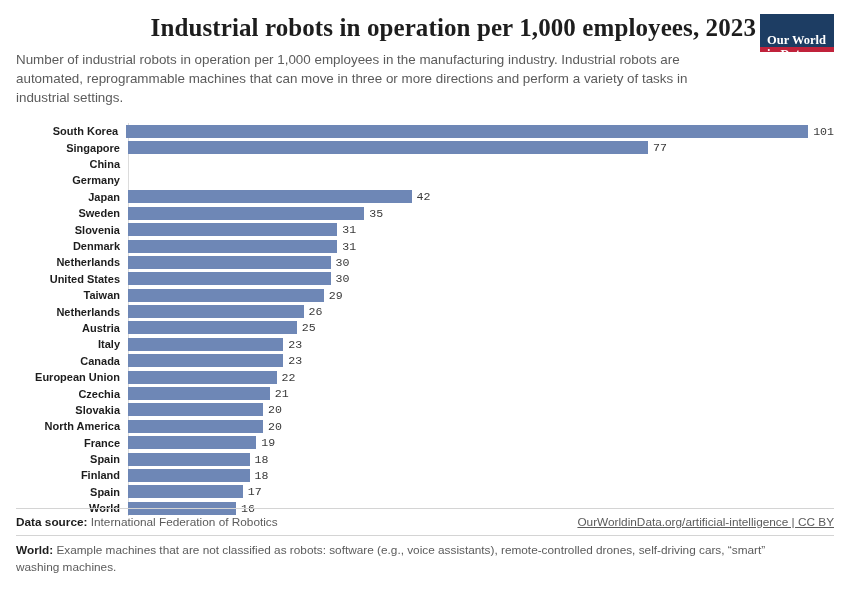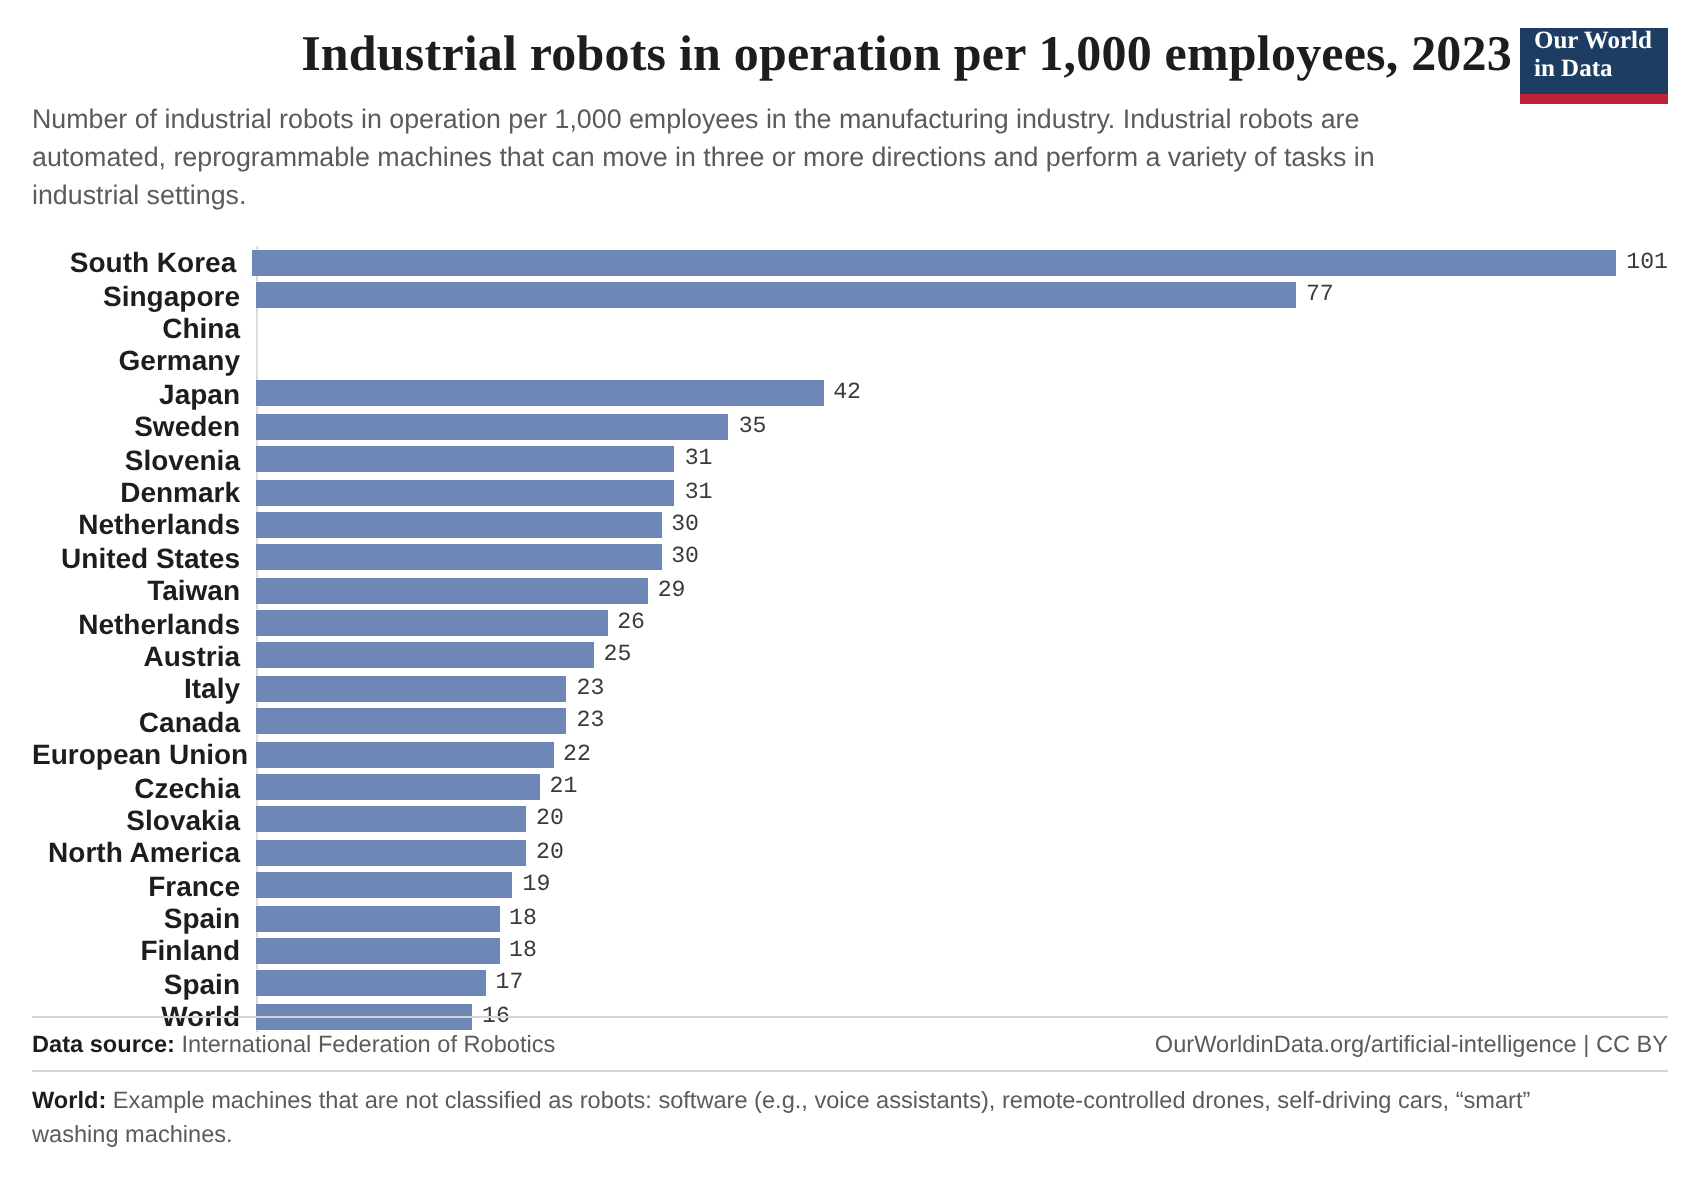--- a/index.html
+++ b/index.html
@@ -48,21 +48,21 @@
     top: 0;
     right: 0;
     width: 74px;
     height: 38px;
     background: #1d3d63;
     color: #ffffff;
     font-family: "Liberation Serif", serif;
     font-weight: 700;
     font-size: 12.5px;
     line-height: 1.08;
-    padding: 0 6px 0 7px;
+    padding: 20px 6px 0 7px;
     box-sizing: border-box;
     border-bottom: 5px solid #c0223b;
   }
   .owid-logo span {
     display: block;
   }
   
   .chart {
     position: relative;
     margin-top: 16px;
@@ -70,21 +70,21 @@
   }
   .row {
     display: flex;
     align-items: center;
     height: 16.4px;
   }
   .row-label {
     width: 112px;
     text-align: right;
     padding-right: 8px;
-    font-size: 14px;
+    font-size: 11px;
     font-weight: 700;
     color: #1d1d1d;
     white-space: nowrap;
     box-sizing: border-box;
   }
   .bar-wrap {
     flex: 1;
     position: relative;
     height: 13px;
     display: flex;
@@ -126,20 +126,21 @@
     align-items: baseline;
     font-size: 11.8px;
     color: #5b5b5b;
   }
   .footer-top .strong {
     font-weight: 700;
     color: #1d1d1d;
   }
   .footer-right {
     color: #5b5b5b;
+    text-decoration: underline;
   }
   .footer-rule2 {
     border-top: 1px solid #d4d4d4;
     margin: 6px 0 6px 0;
   }
   .footer-note {
     font-size: 11.8px;
     color: #5b5b5b;
     line-height: 1.45;
     max-width: 790px;

